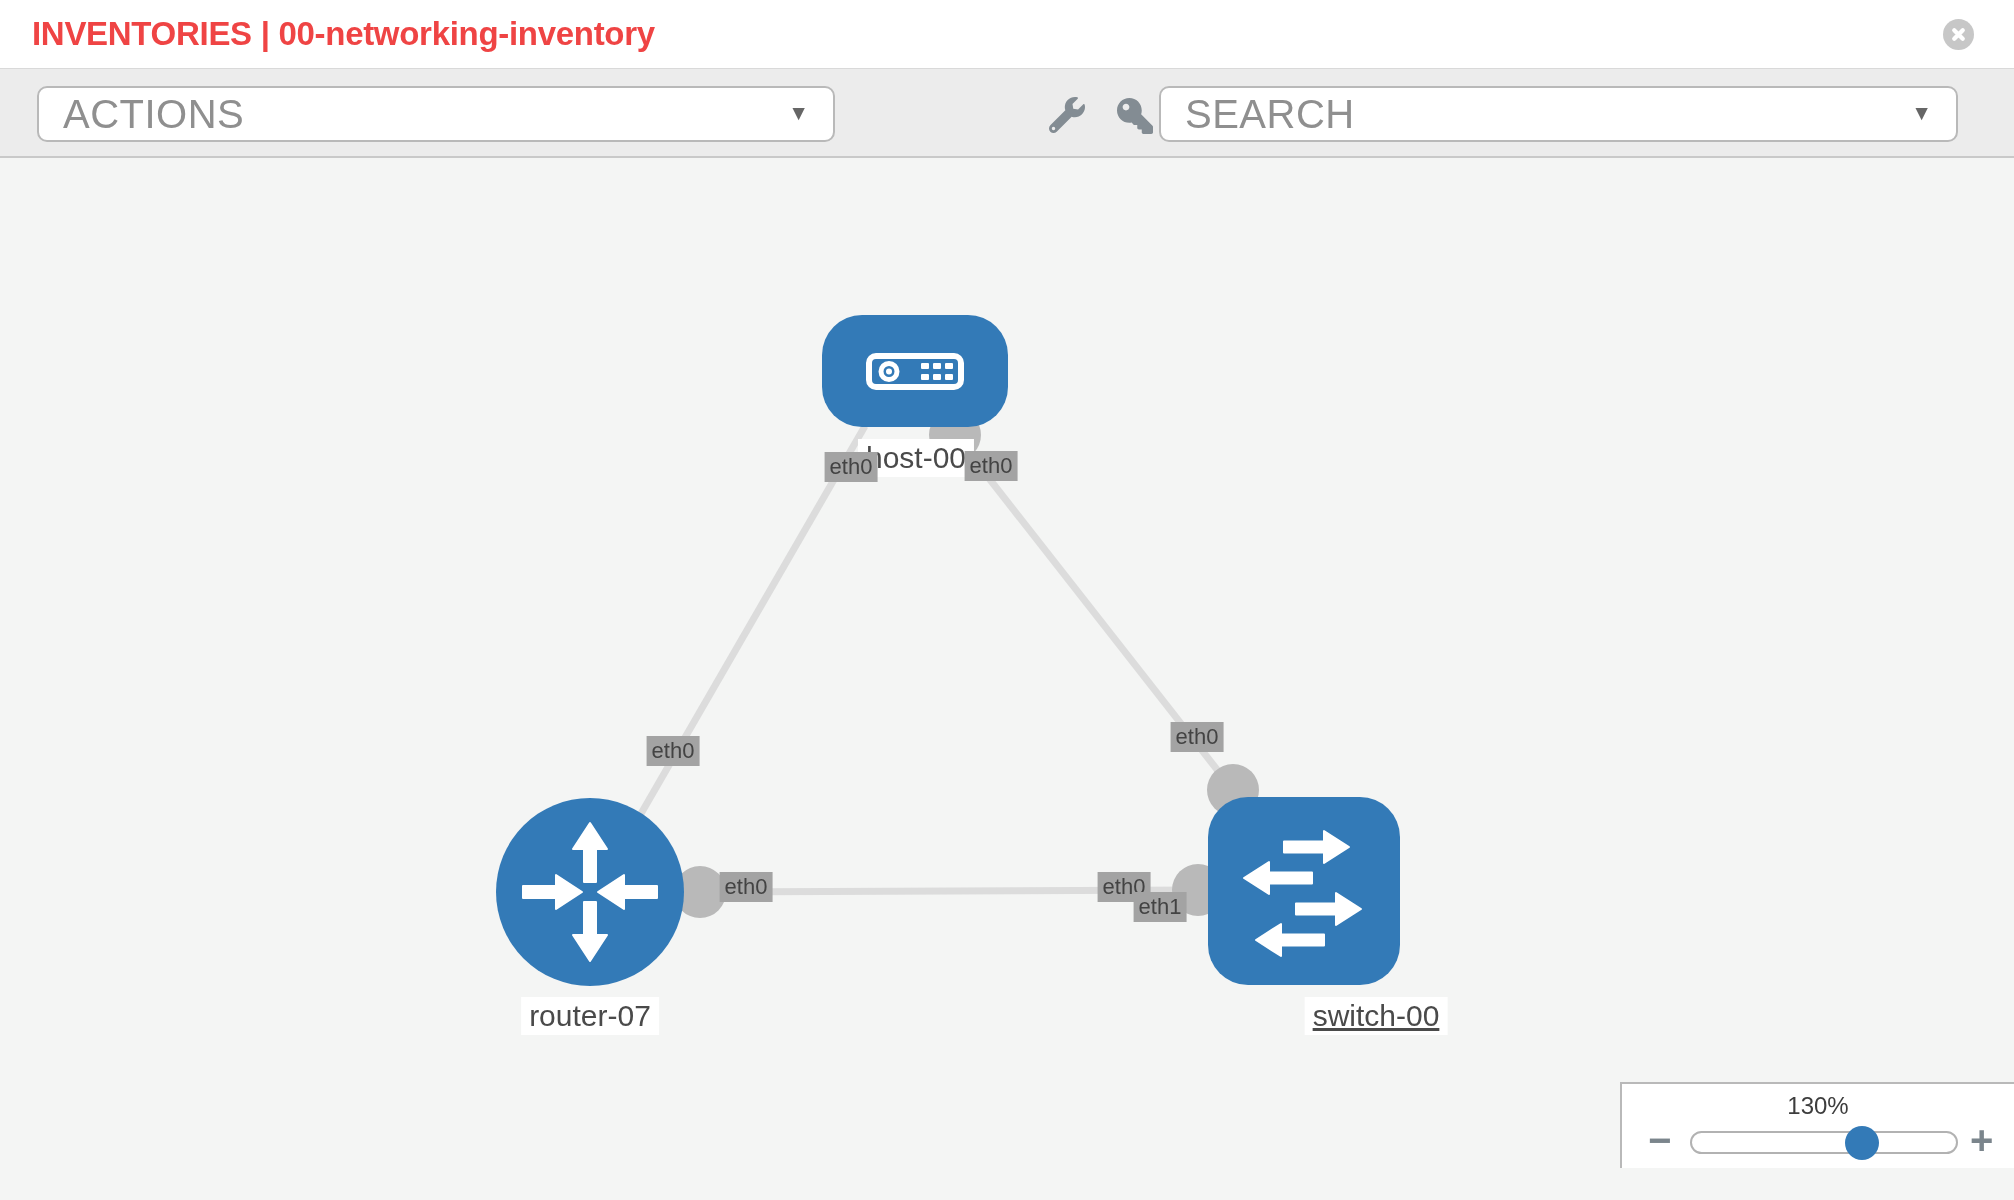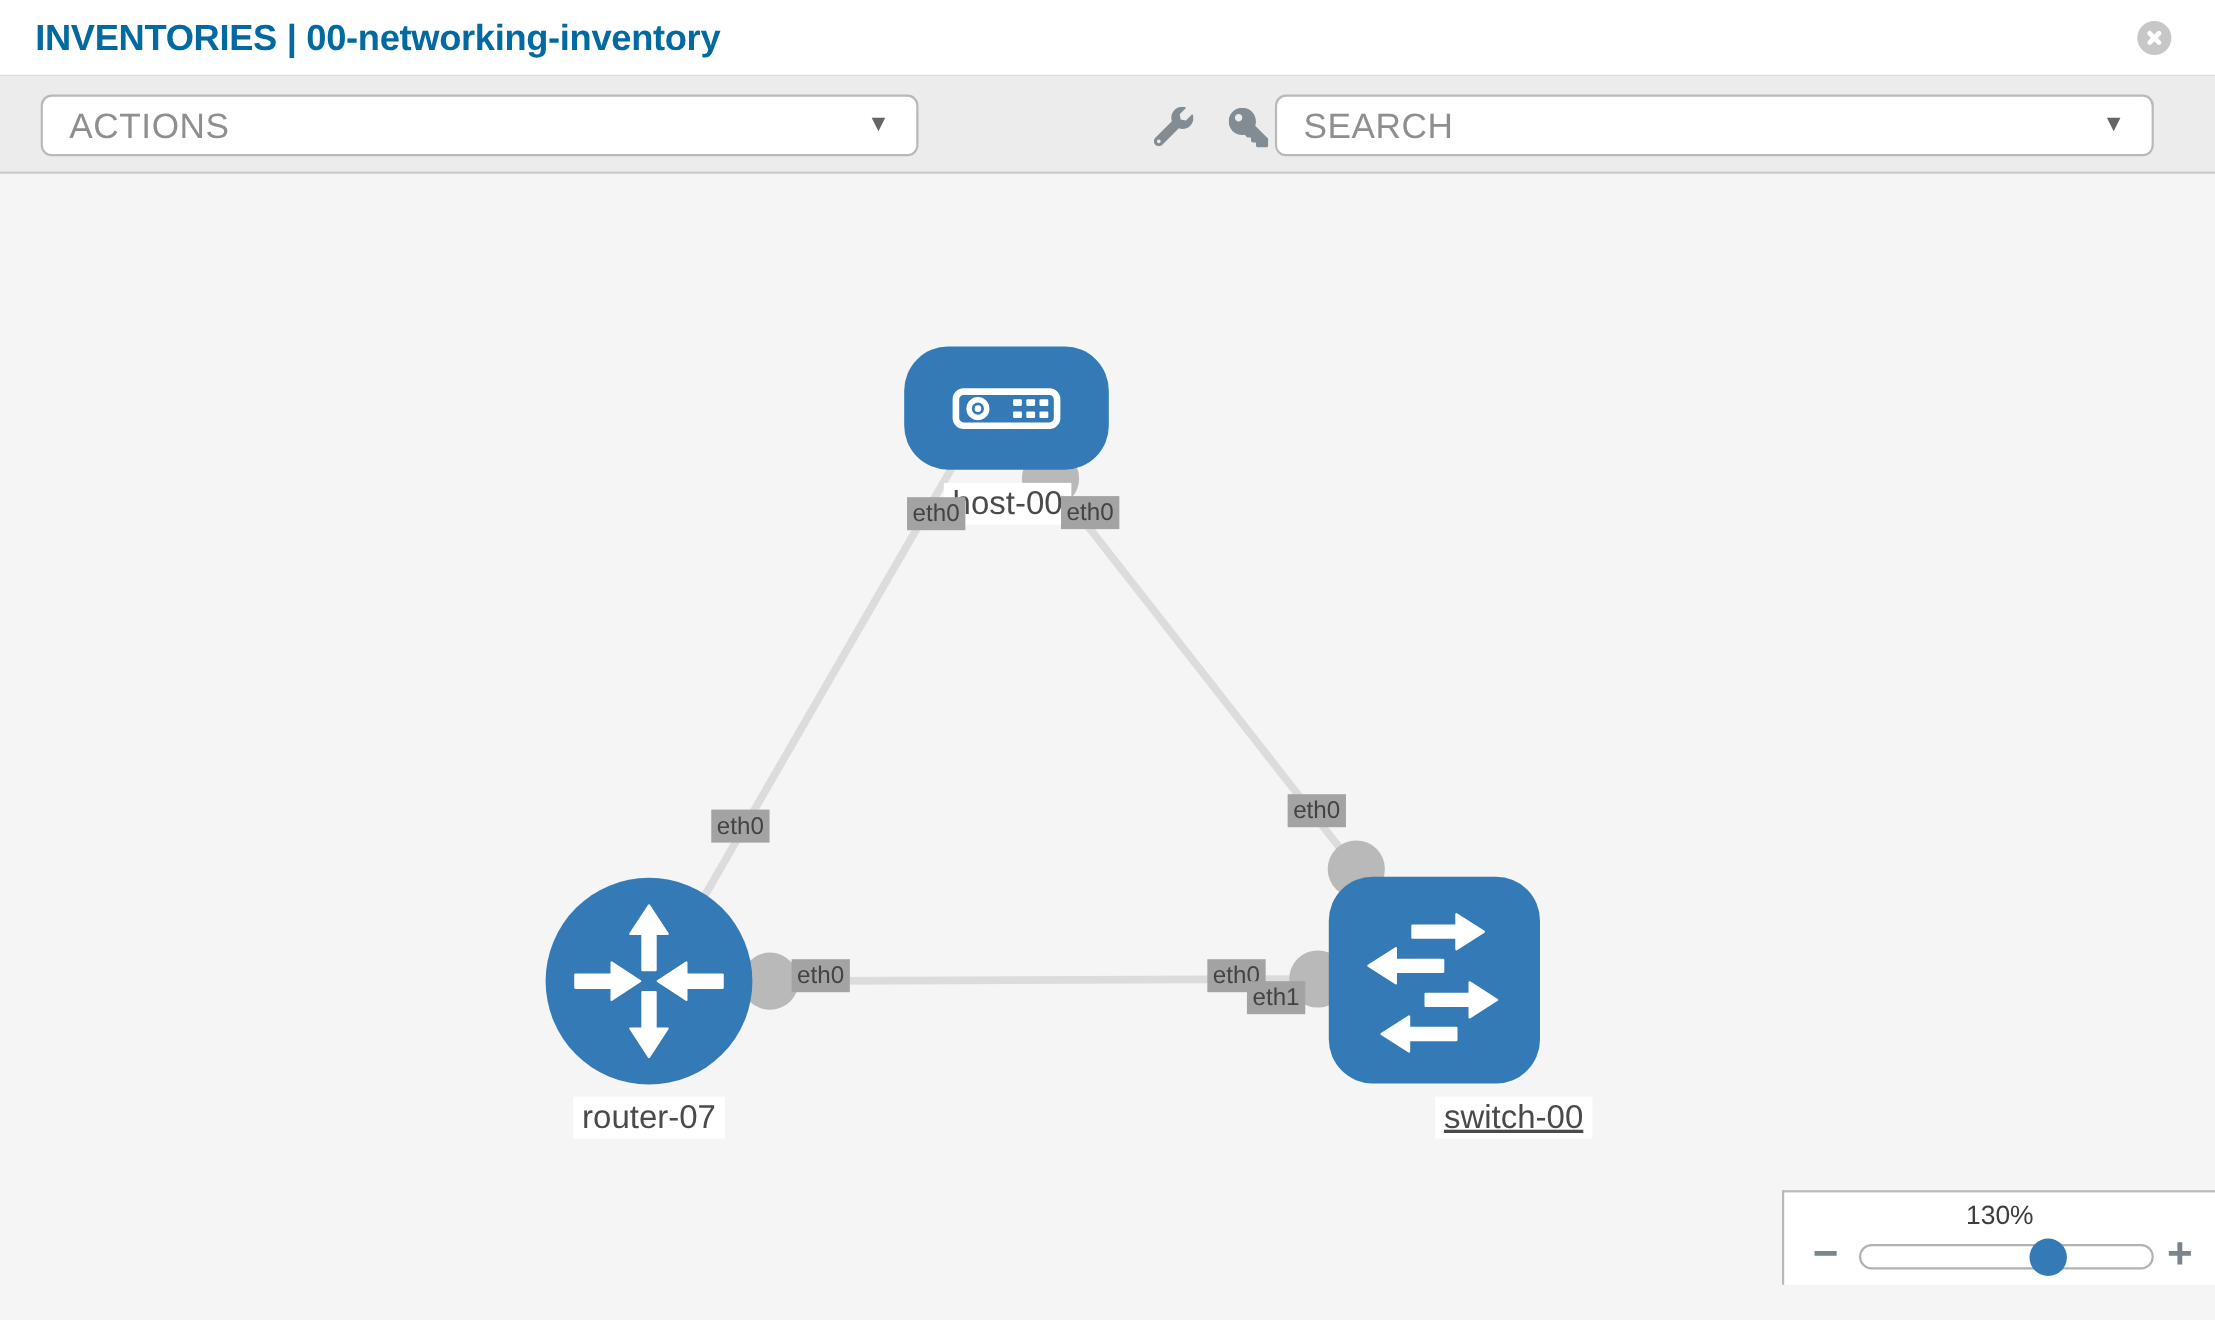--- a/index.html
+++ b/index.html
@@ -4,31 +4,31 @@
 <style>
   * { margin:0; padding:0; box-sizing:border-box; }
   html,body { width:2014px; height:1200px; }
   body { font-family:"Liberation Sans", sans-serif; background:#fff; overflow:hidden; }
   .app { position:relative; width:2014px; height:1200px; background:#fff; }
 
   
   .header { position:absolute; top:0; left:0; width:2014px; height:69px; background:#fff;
             border-bottom:1px solid #d9d9d9; }
   .page-title { position:absolute; left:32px; top:0; line-height:68px; font-size:33px;
-                font-weight:bold; color:#0369a1; letter-spacing:-0.3px; white-space:nowrap; }
+                font-weight:bold; color:#ef4444; letter-spacing:-0.3px; white-space:nowrap; }
   .close-btn { position:absolute; left:1943px; top:19px; width:31px; height:31px; border:none;
                border-radius:50%; background:#c7c7c7; cursor:pointer; display:flex;
                align-items:center; justify-content:center; padding:0; }
 
   
   .toolbar { position:absolute; top:69px; left:0; width:2014px; height:89px; background:#ececec;
              border-bottom:2px solid #c9c9c9; }
   .select { position:absolute; top:17px; height:56px; background:#fff; border:2px solid #b9b9b9;
             border-radius:10px; display:flex; align-items:center; padding:0 24px; cursor:pointer; }
-  .select .label { font-size:32px; color:#8f8f8f; letter-spacing:0.5px; }
+  .select .label { font-size:40px; color:#8f8f8f; letter-spacing:0.5px; }
   .select .caret { position:absolute; right:24px; top:50%; transform:translateY(-54%);
                    font-size:21px; color:#666; }
   .select.actions { left:37px;  width:798px; }
   .select.search  { left:1159px; width:799px; }
   .icon-btn { position:absolute; width:40px; height:40px; background:none; border:none;
               cursor:pointer; padding:0; }
   .icon-btn.wrench { left:1047px; top:27px; }
   .icon-btn.key    { left:1115px; top:28px; }
   .icon-btn svg { width:36px; height:36px; fill:#838c93; }
 

